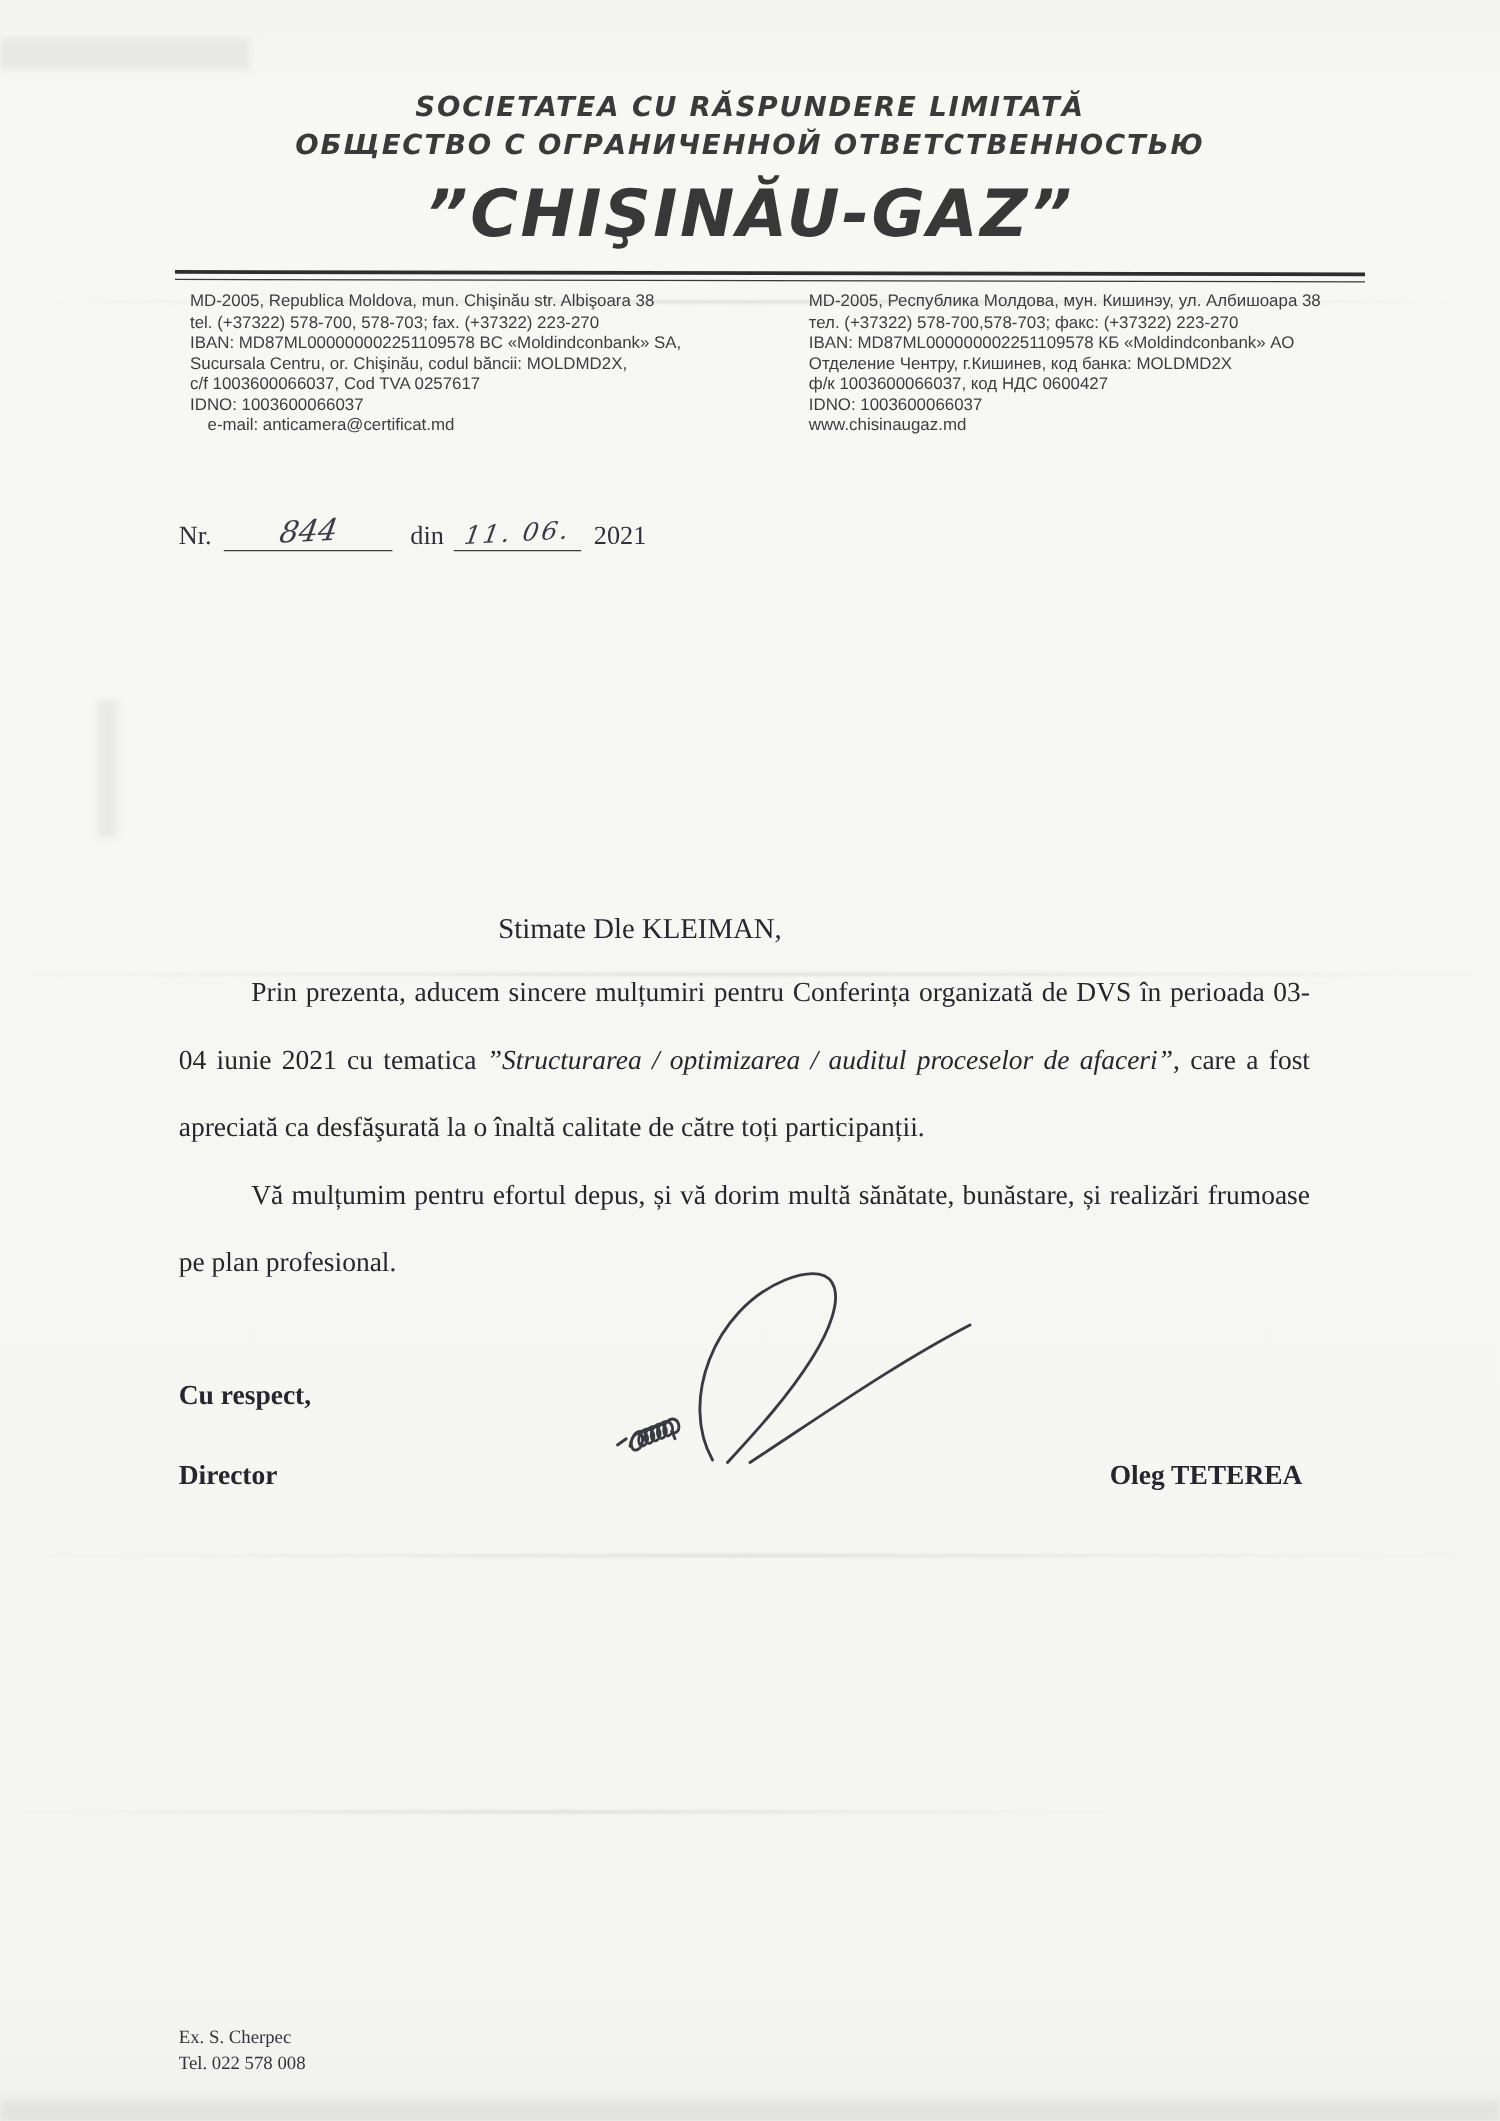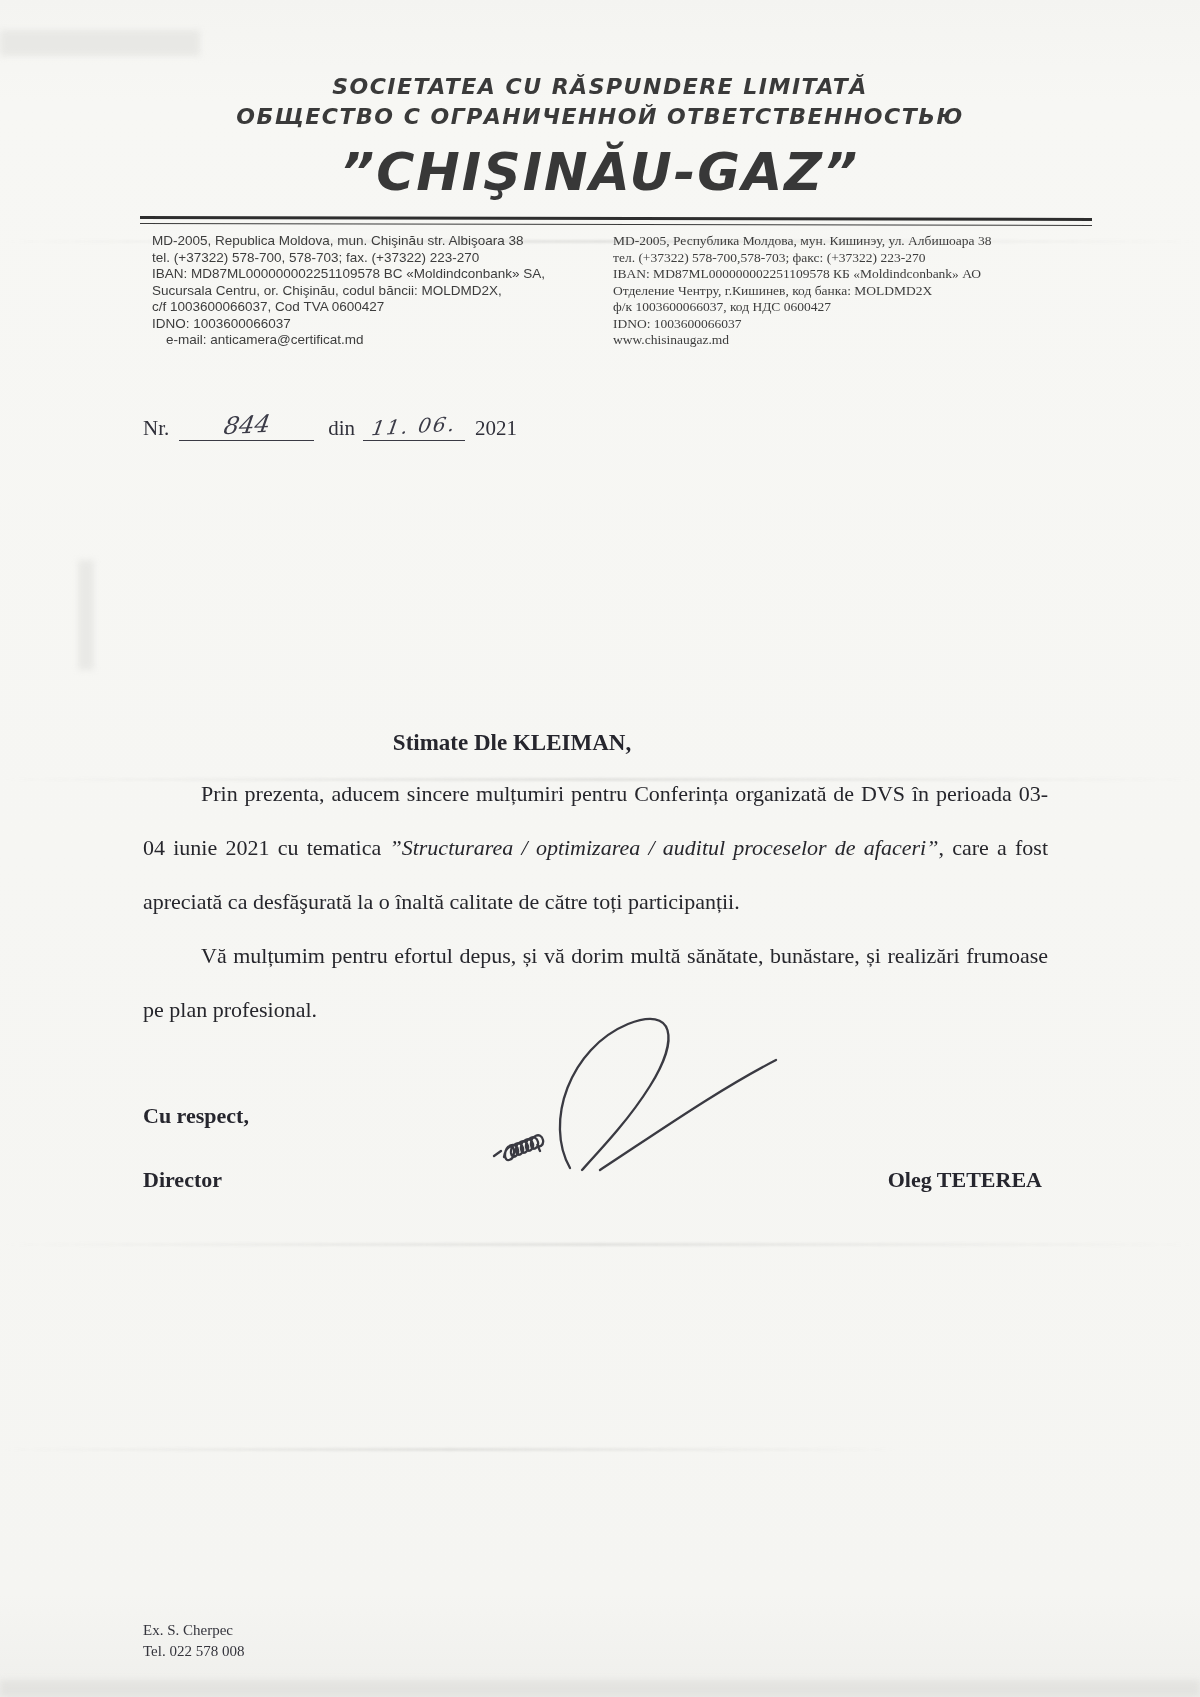--- a/index.html
+++ b/index.html
@@ -39,21 +39,21 @@
     border-top:3px solid #2e2e2e;border-bottom:1.5px solid #3a3a3a;
     transform:rotate(.12deg);
   }
   
   .contact{
     position:absolute;top:233px;
     font-family:"Liberation Sans", sans-serif;
     font-size:13.5px;line-height:16.5px;color:#3d3d3d;
   }
   .contact-left{left:152px;width:465px;}
-  .contact-right{left:613px;width:470px;font-family:Liberation Serif, serif;}
+  .contact-right{left:647px;width:470px;}
   .contact-left .c-line:last-child{padding-left:14px;}
   
   .refline{position:absolute;top:412px;left:143px;font-size:21px;color:#30303a;}
   .blank{
     display:inline-block;border-bottom:1.6px solid #3a3a44;
     text-align:center;vertical-align:bottom;
   }
   .blank-nr{width:135px;margin-left:10px;margin-right:14px;}
   .blank-date{width:102px;margin-left:8px;margin-right:10px;}
   .handwriting{
@@ -63,21 +63,21 @@
     transform:skewX(-12deg) rotate(-3deg) translateY(-1px);
   }
   .hw-date{font-size:20px;letter-spacing:2px;}
   
   .recipient{position:absolute;top:490px;left:588px;width:458px;text-align:center;}
   .recipient .r-bold{font-weight:bold;font-size:22px;line-height:30px;color:#26262e;}
   .recipient .r-reg{font-size:19.5px;line-height:29px;color:#2d2d35;}
   
   .salutation{
     position:absolute;top:730px;left:0;width:1024px;text-align:center;
-    font-weight:bold;font-size:23px;color:#26262e;
+    font-weight:normal;font-size:23px;color:#26262e;
   }
   
   .body-text{
     position:absolute;top:767px;left:143px;width:905px;
     font-size:22px;line-height:54px;text-align:justify;color:#26262c;
   }
   .body-text p{margin:0;text-indent:58px;}
   .body-emphasis{font-weight:normal;font-style:italic;}
   
   .closing-salute{position:absolute;top:1103px;left:143px;font-weight:bold;font-size:22px;color:#26262e;}
@@ -114,21 +114,21 @@
     <div class="company">”CHIŞINĂU-GAZ”</div>
   </div>
 
   <div class="rule"></div>
 
   <div class="contact contact-left">
     <div class="c-line">MD-2005, Republica Moldova, mun. Chişinău str. Albişoara 38</div>
     <div class="c-line">tel. (+37322) 578-700, 578-703; fax. (+37322)   223-270</div>
     <div class="c-line">IBAN: MD87ML000000002251109578   BC «Moldindconbank» SA,</div>
     <div class="c-line">Sucursala Centru, or. Chişinău, codul băncii: MOLDMD2X,</div>
-    <div class="c-line">c/f 1003600066037, Cod TVA 0600427</div>
+    <div class="c-line">c/f 1003600066037, Cod TVA 0257617</div>
     <div class="c-line">IDNO: 1003600066037</div>
     <div class="c-line">e-mail: anticamera@certificat.md</div>
   </div>
 
   <div class="contact contact-right">
     <div class="c-line">MD-2005, Республика Молдова, мун. Кишинэу, ул. Албишоара 38</div>
     <div class="c-line">тел. (+37322) 578-700,578-703; факс: (+37322) 223-270</div>
     <div class="c-line">IBAN: MD87ML000000002251109578   КБ «Moldindconbank» АО</div>
     <div class="c-line">Отделение Чентру, г.Кишинев, код банка: MOLDMD2X</div>
     <div class="c-line">ф/к 1003600066037, код НДС 0600427</div>

